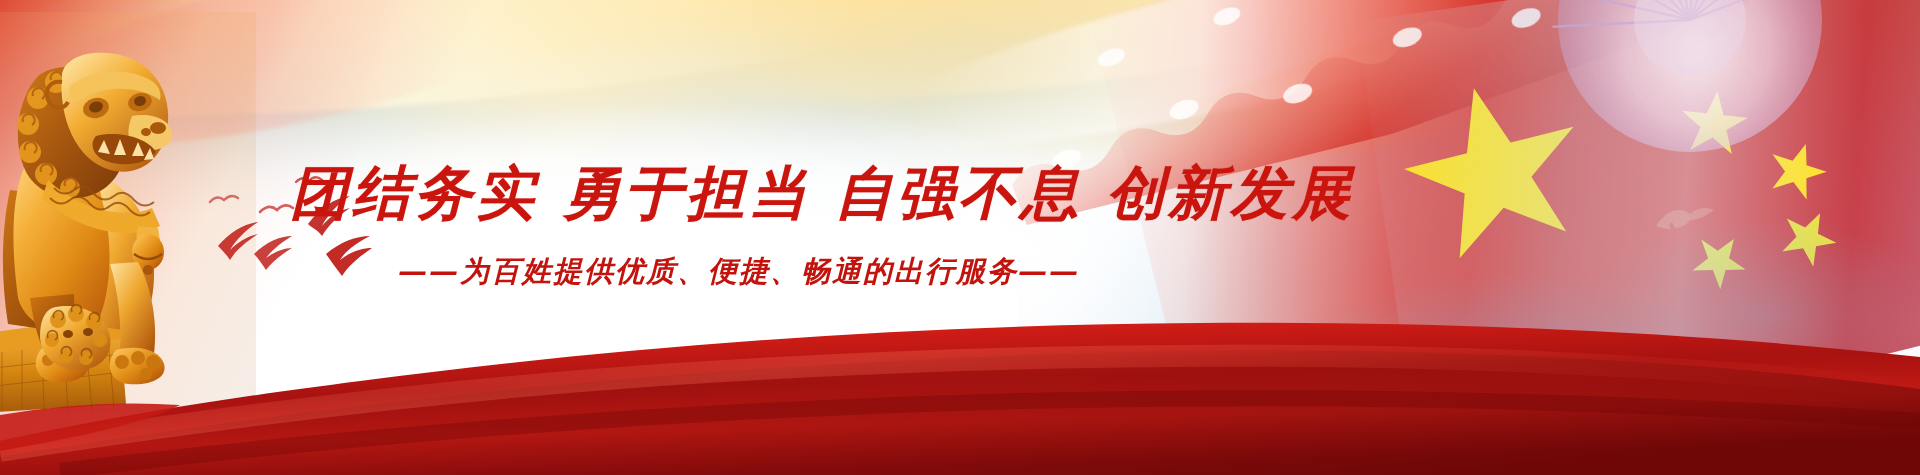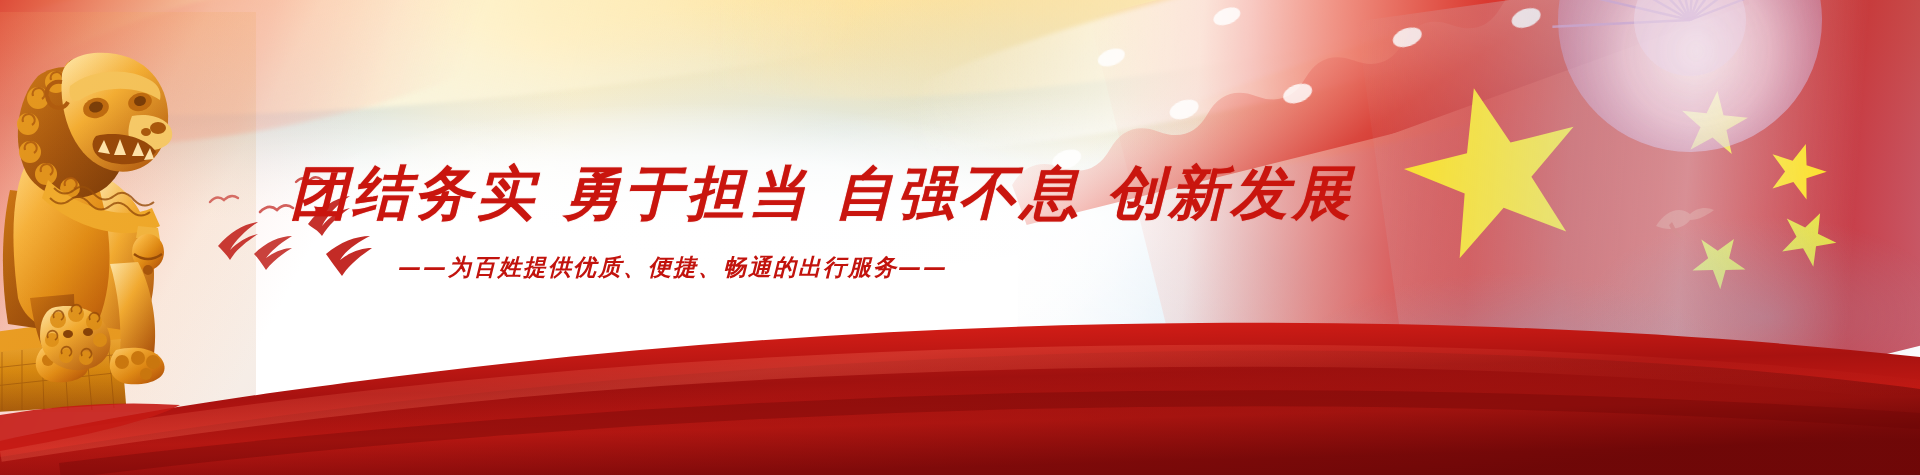--- a/index.html
+++ b/index.html
@@ -162,21 +162,21 @@
     font-weight:bold;
     font-style:italic;
     letter-spacing:4px;
     color:#c9150e;
     white-space:nowrap;
     text-shadow:0 0 1px rgba(201,21,14,.6);
   }
   #subtitle{
     position:absolute;left:398px;top:252px;
     font-family:"DejaVu Serif","Liberation Serif",serif;
-    font-size:23px;
+    font-size:29px;
     font-weight:bold;
     font-style:italic;
     letter-spacing:2px;
     color:#c2130d;
     white-space:nowrap;
   }
 </style>
 </head>
 <body>
 

